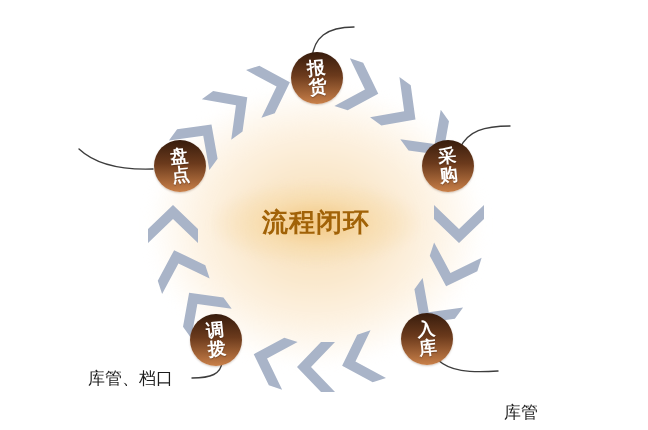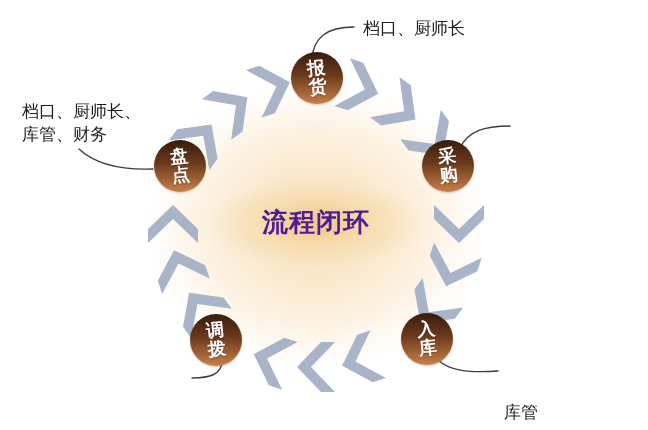--- a/index.html
+++ b/index.html
@@ -83,35 +83,34 @@
     </svg>
 
   <svg class="layer" width="648" height="430">
     <path class="conn" d="M 312 58 C 314 38 326 27 354 27" fill="none" stroke="#3d3d3d" stroke-width="1.4" stroke-linecap="round"></path>
     <path class="conn" d="M 460 148 C 468 131 484 126 510 126" fill="none" stroke="#3d3d3d" stroke-width="1.4" stroke-linecap="round"></path>
     <path class="conn" d="M 438 360 C 450 371 468 373 498 371" fill="none" stroke="#3d3d3d" stroke-width="1.4" stroke-linecap="round"></path>
     <path class="conn" d="M 222 362 C 221 374 211 378 192 378" fill="none" stroke="#3d3d3d" stroke-width="1.4" stroke-linecap="round"></path>
     <path class="conn" d="M 79 149 C 96 165 124 170 153 169" fill="none" stroke="#3d3d3d" stroke-width="1.4" stroke-linecap="round"></path>
   </svg>
 
-  <div class="title" style="color: #4c1d95;">流程闭环</div>
+  <div class="title" style="color: #a16207;">流程闭环</div>
 
   <div class="node n0" style="background: linear-gradient(rgb(55, 28, 13) 0%, rgb(107, 58, 28) 45%, rgb(201, 128, 73) 100%);">
     <div class="node-label">报货</div>
   </div>
   <div class="node n1" style="background: linear-gradient(rgb(55, 28, 13) 0%, rgb(107, 58, 28) 45%, rgb(201, 128, 73) 100%);">
     <div class="node-label">采购</div>
   </div>
   <div class="node n2" style="background: linear-gradient(rgb(55, 28, 13) 0%, rgb(107, 58, 28) 45%, rgb(201, 128, 73) 100%);">
     <div class="node-label">入库</div>
   </div>
   <div class="node n3" style="background: linear-gradient(rgb(55, 28, 13) 0%, rgb(107, 58, 28) 45%, rgb(201, 128, 73) 100%);">
     <div class="node-label">调拨</div>
   </div>
   <div class="node n4" style="background: linear-gradient(rgb(55, 28, 13) 0%, rgb(107, 58, 28) 45%, rgb(201, 128, 73) 100%);">
     <div class="node-label">盘点</div>
   </div>
 
-  <div class="ann a0">档口、厨师长</div>
   <div class="ann a2">库管</div>
-  <div class="ann a4 wrap">档口、厨师长、库管、财务</div>
+  <div class="ann a3">库管、档口</div>
 
 </div>
 
 </body></html>

